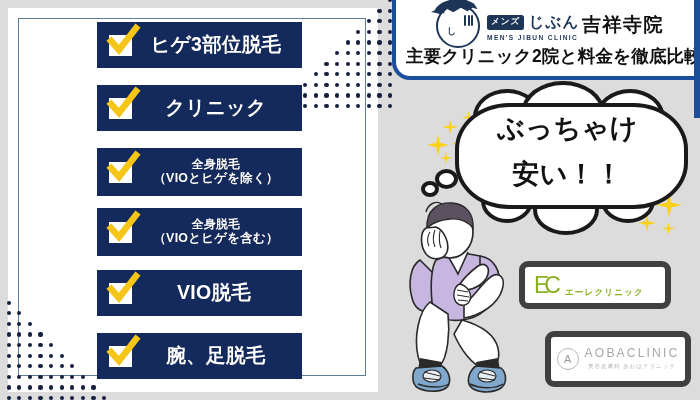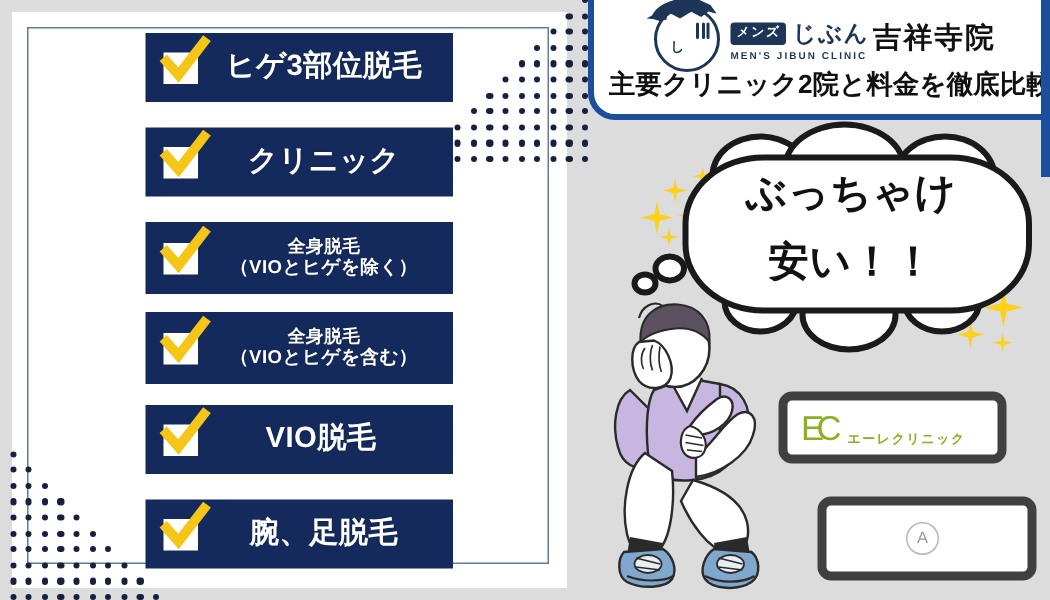--- a/index.html
+++ b/index.html
@@ -482,16 +482,20 @@
       <div class="ehre-mark">EC</div>
       <div>
         <div class="ehre-jp">エーレクリニック</div>
       </div>
     </div>
   </div>
 
   <div class="clinic-card aoba">
     <div class="aoba-inner">
       <div class="aoba-mark">A</div>
+      <div>
+        <div class="aoba-name">AOBACLINIC</div>
+        <div class="aoba-jp">美容皮膚科 あおばクリニック</div>
+      </div>
     </div>
   </div>
 
 </div>
 
 </body></html>

